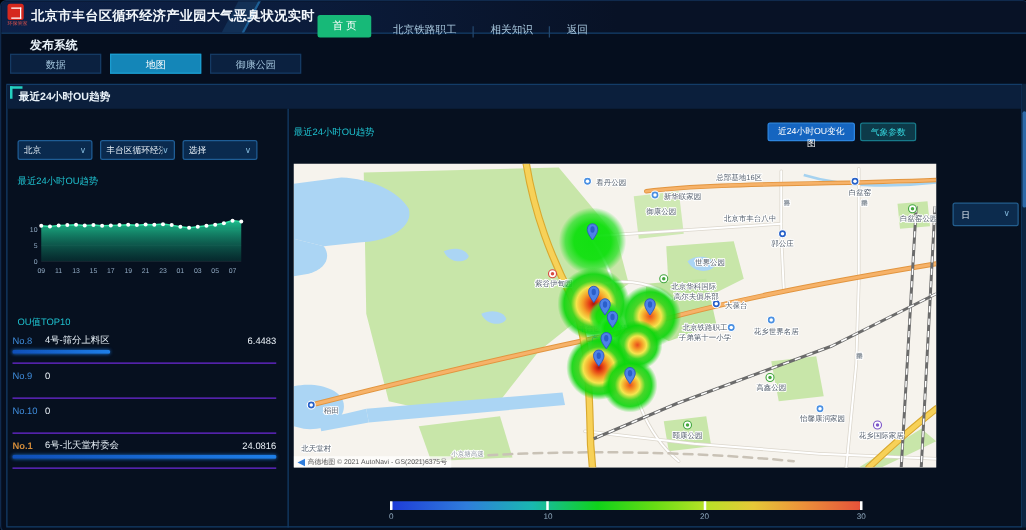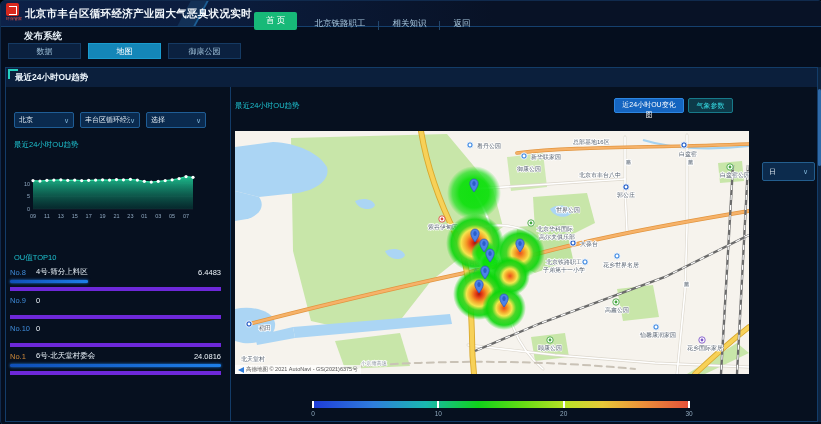--- a/index.html
+++ b/index.html
@@ -40,24 +40,24 @@
   
   .selects{position:absolute;left:13px;top:111px;display:flex;gap:6px;}
   .select{width:60px;height:16px;background:#0a2a4e;border:1px solid #1f5d95;border-radius:2px;
           display:flex;align-items:center;box-sizing:border-box;padding:0 4px;cursor:pointer;}
   .select .sval{flex:1;font-size:7px;color:#e8f1f8;white-space:nowrap;overflow:hidden;}
   .chev{font-size:7px;color:#7fb3d6;line-height:1;}
   .chart-label{position:absolute;left:13px;top:139px;font-size:7.5px;color:#1ec1cf;}
   #trend-chart{position:absolute;left:12px;top:170px;}
   .top-label{position:absolute;left:13px;top:252px;font-size:7.5px;color:#1ec1cf;}
   #top-list{position:absolute;left:9px;top:262px;width:211px;}
-  .top-row{height:28px;box-sizing:border-box;border-bottom:4px solid #6d28d9;padding-top:4px;}
+  .top-row{height:28px;box-sizing:border-box;border-bottom:1px solid #6d28d9;padding-top:4px;}
   .top-line{display:flex;align-items:center;font-size:7.5px;height:10px;}
   .top-rank{color:#3f8cdb;width:26px;flex:none;}
-  .top-rank.hot{color:#d08a3a;}
+  .top-rank.hot{color:#d08a3a;font-weight:bold;}
   .top-name{color:#e8f1f8;flex:1;white-space:nowrap;overflow:hidden;}
   .top-val{color:#eef5fb;flex:none;text-align:right;}
   .top-bar{height:3px;margin-top:3px;width:100%;}
   .top-bar-fill{height:3px;background:linear-gradient(90deg,#0f4fb8,#1e7fe8);border-radius:1px;
                 box-shadow:0 0 3px #1e7fe8;}
   
   .right-title{position:absolute;left:234px;top:100px;font-size:7.5px;color:#1ec1cf;}
   .btn{position:absolute;top:97px;height:15px;font-size:7px;border-radius:2px;border:0;
        cursor:pointer;font-family:inherit;}
   .btn.primary{left:613px;width:70px;background:#1565c0;color:#fff;border:1px solid #2d86e0;}

